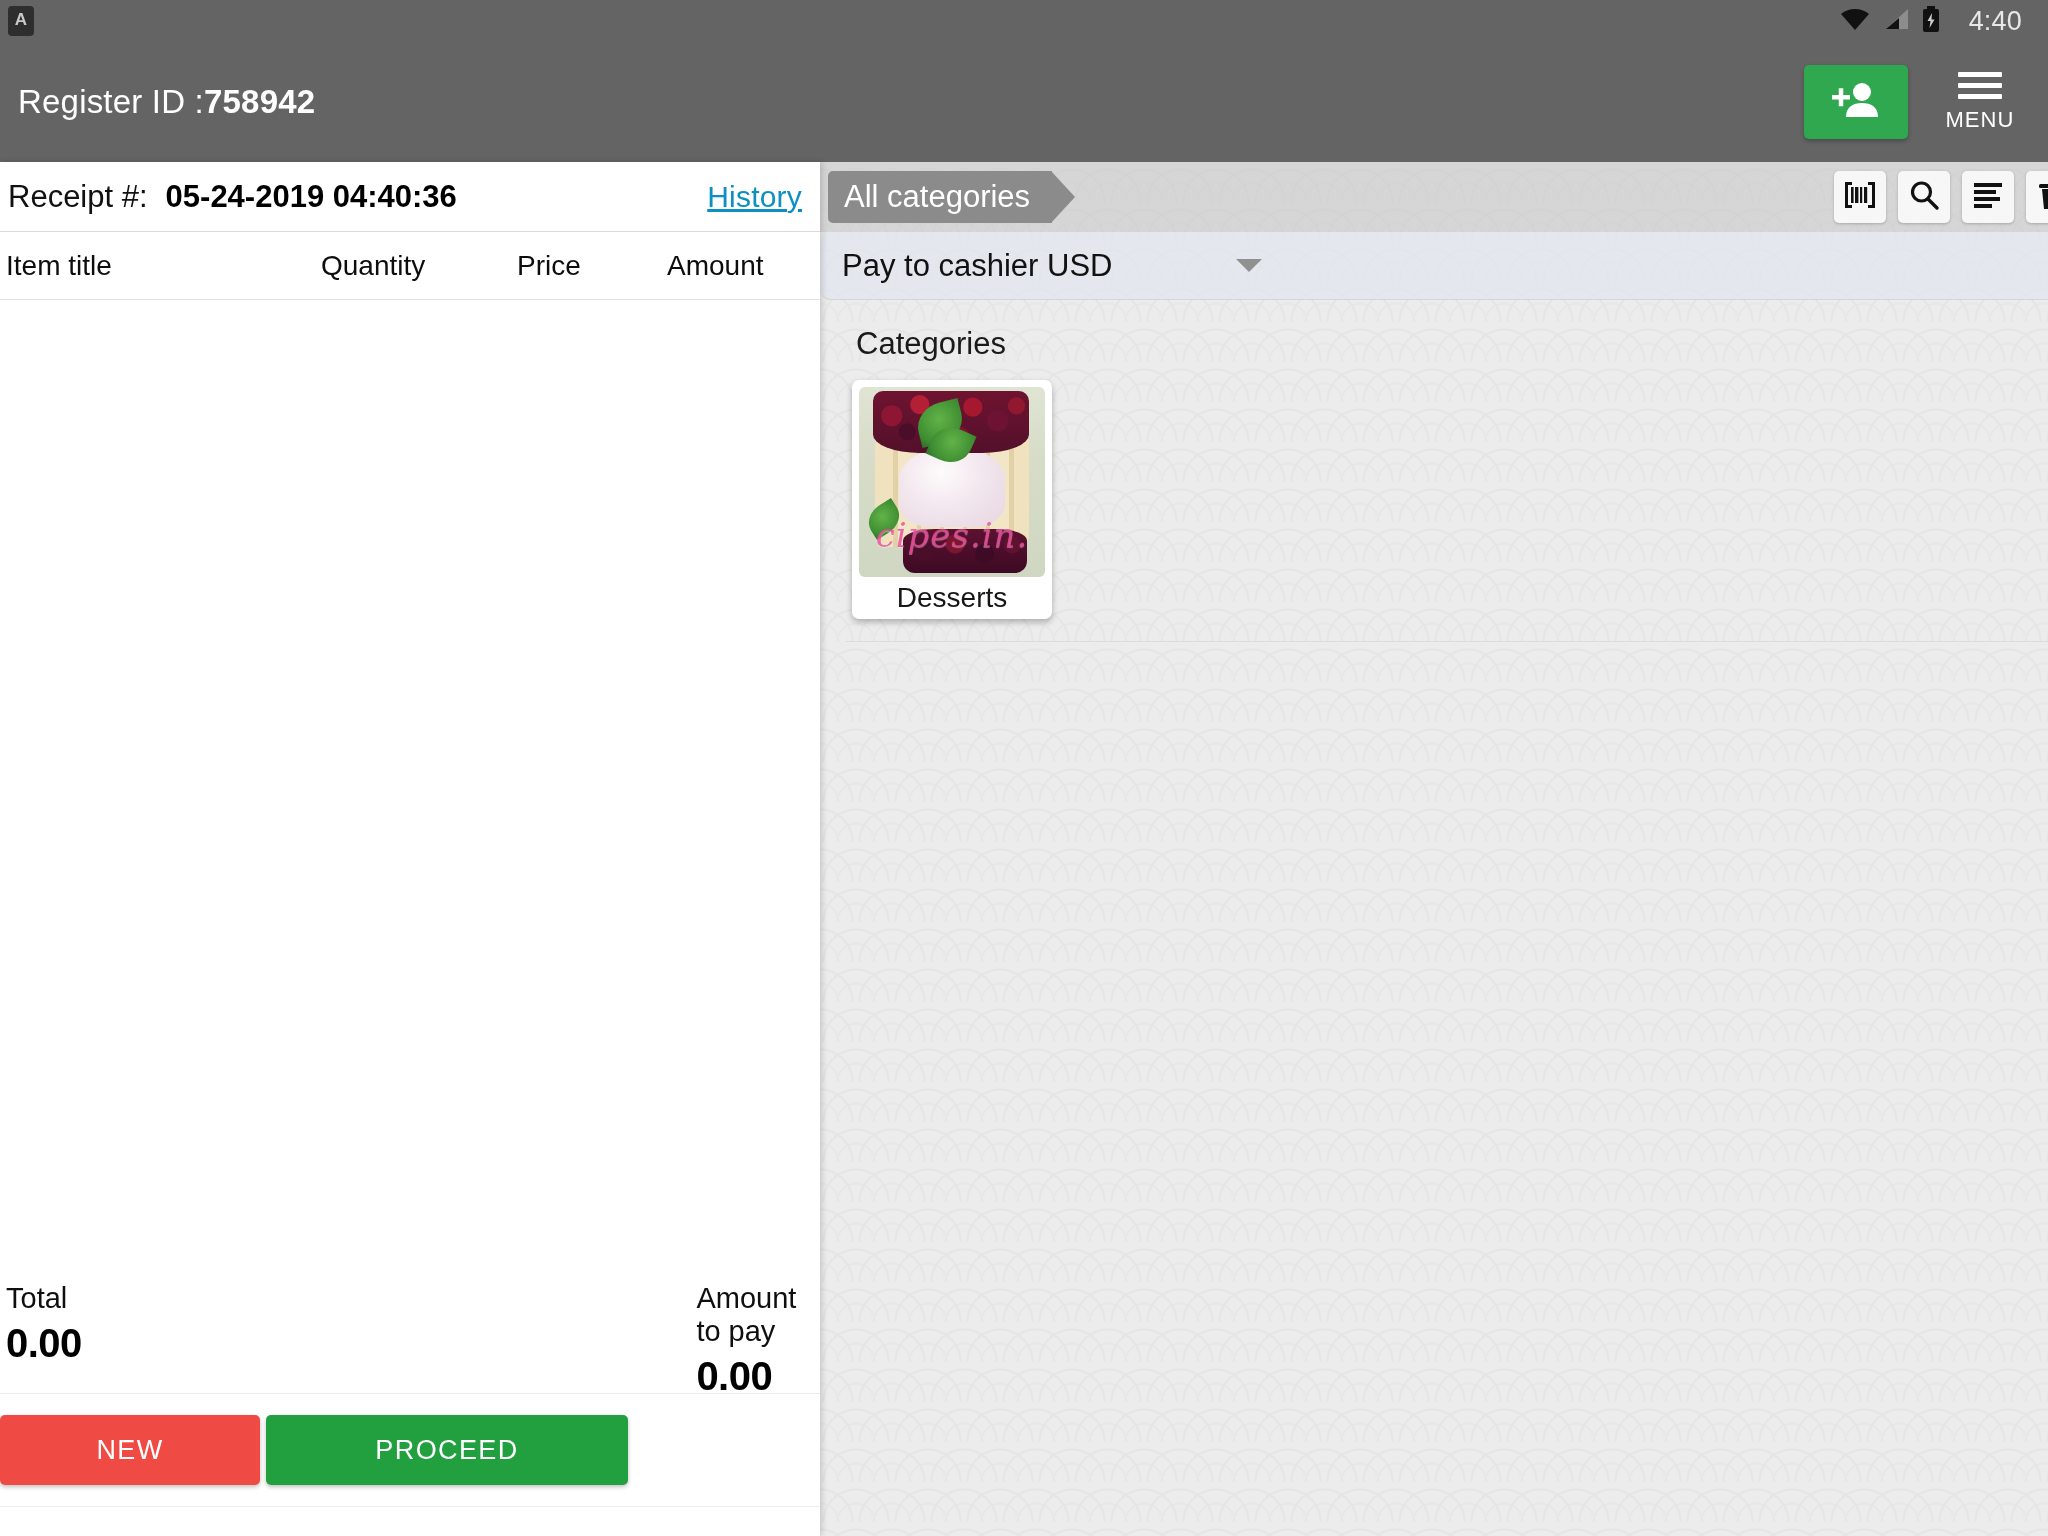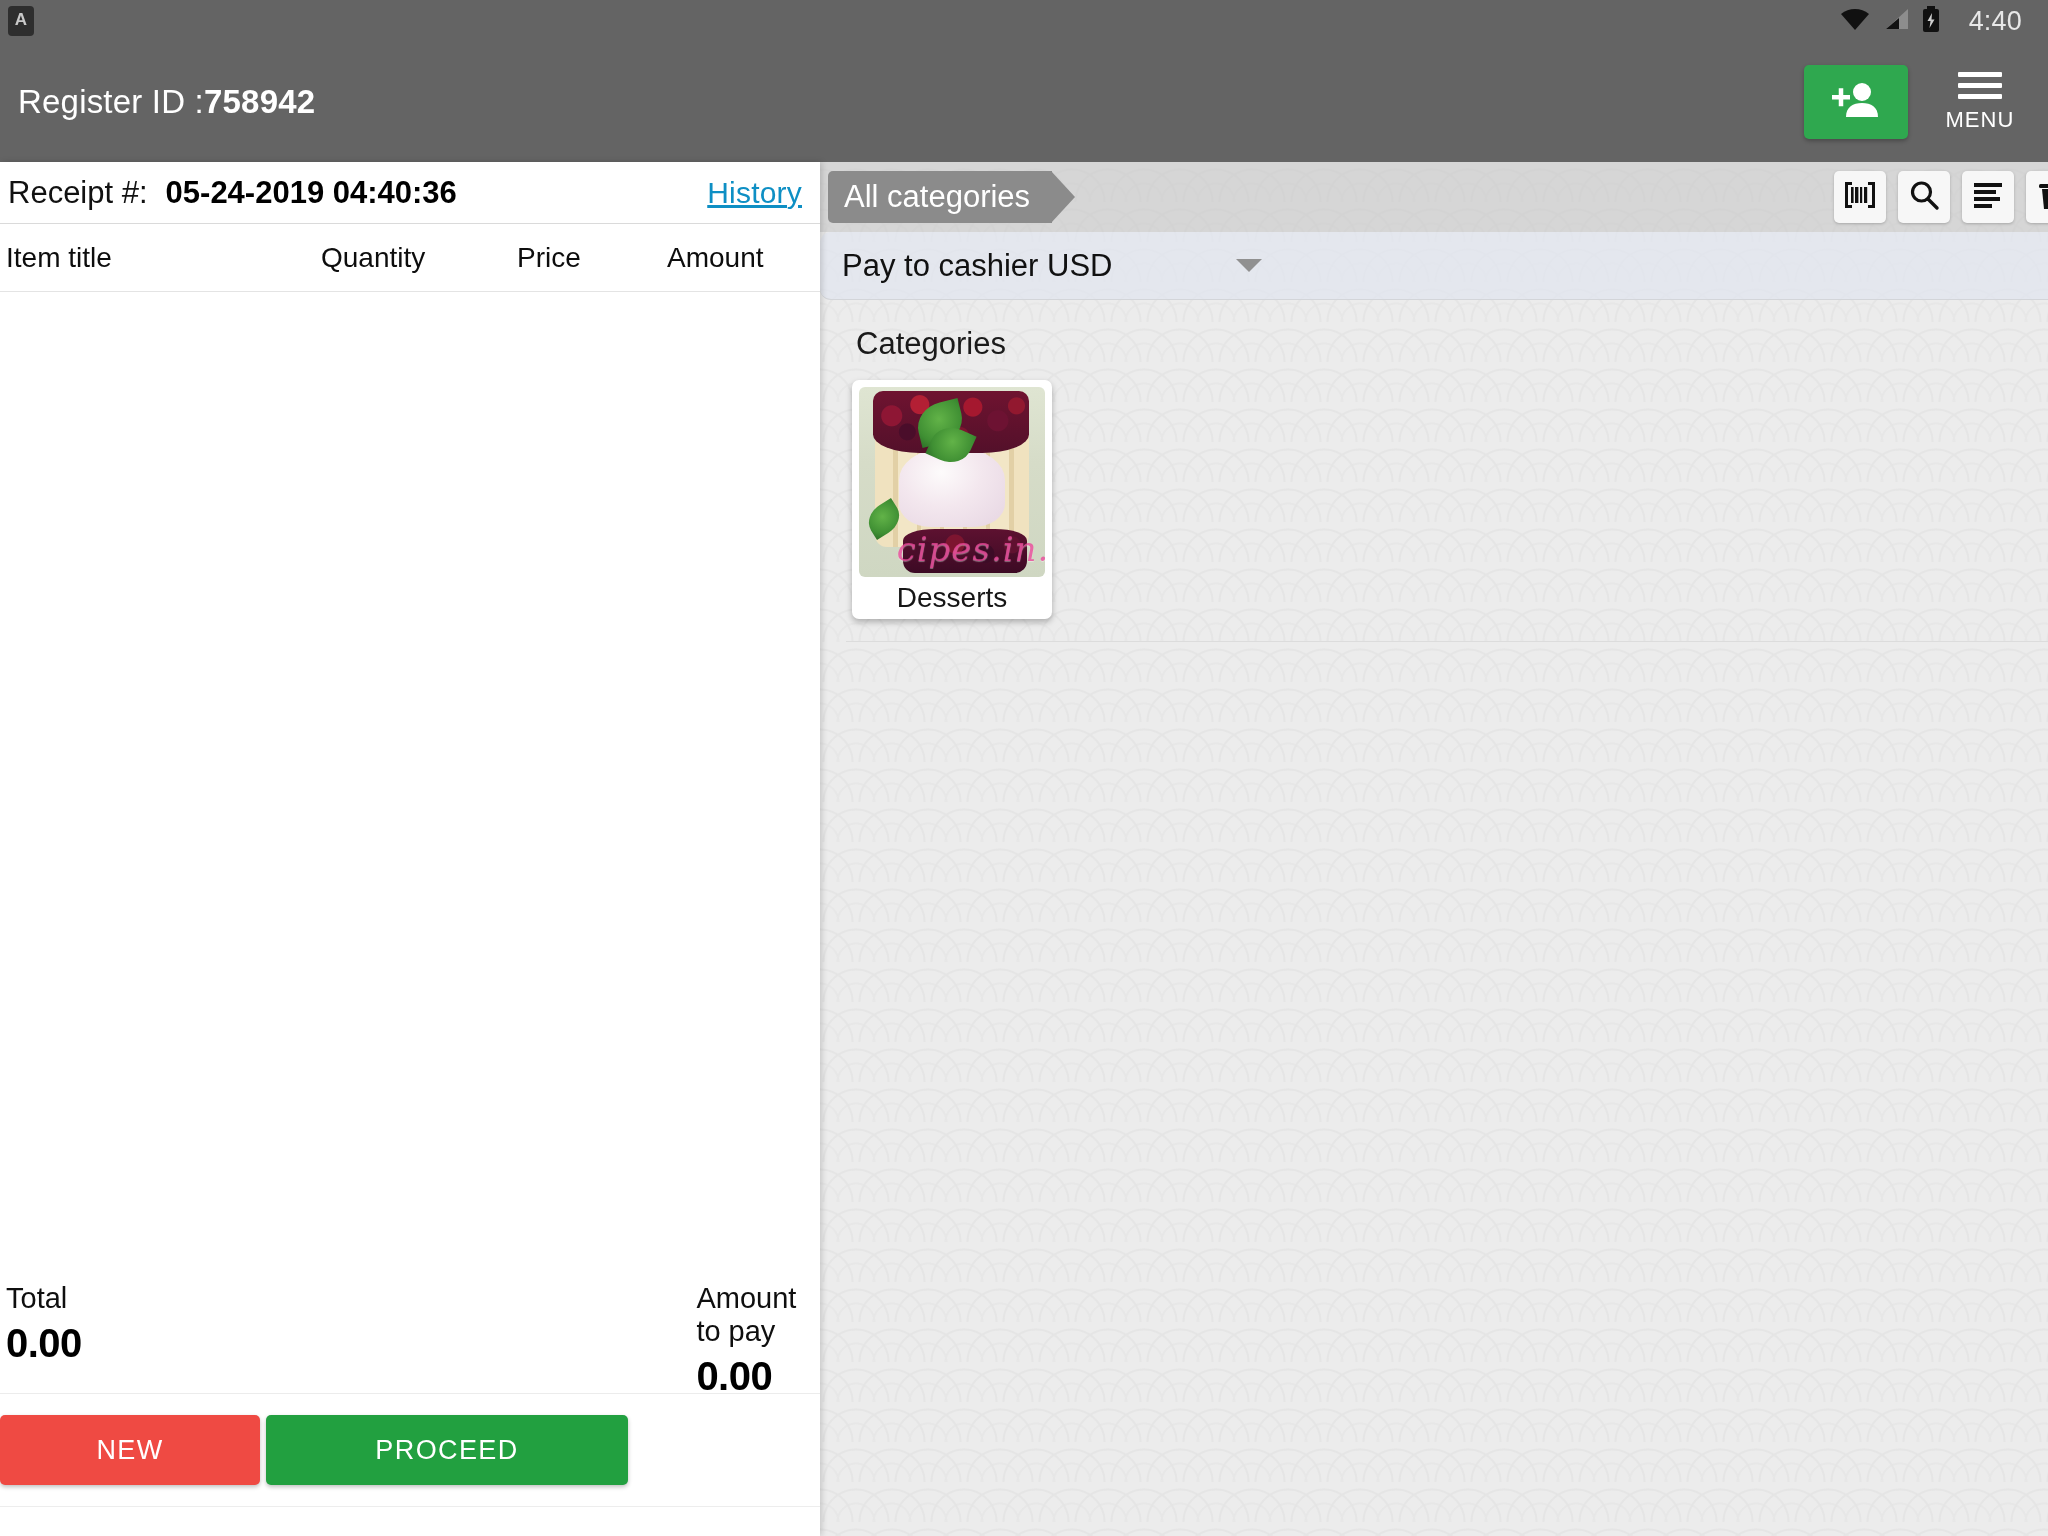--- a/index.html
+++ b/index.html
@@ -105,21 +105,21 @@
     top: 162px; left: 0;
     width: 820px; height: 1374px;
     background: #ffffff;
     display: flex;
     flex-direction: column;
     box-shadow: 2px 0 6px rgba(0,0,0,0.16);
     z-index: 3;
   }
 
   .receipt-head {
-    height: 62px;
+    height: 70px;
     display: flex;
     align-items: center;
     padding: 0 18px 0 8px;
     border-bottom: 1px solid #dadada;
     flex: none;
   }
   .receipt-hash { font-size: 31px; color: #111; }
   .receipt-number {
     font-size: 31px; color: #000;
     font-weight: bold;
@@ -469,32 +469,31 @@
   }
   .mint {
     position: absolute;
     background: radial-gradient(ellipse at 50% 40%, #62b348 0%, #3f8f33 70%, #2e7028 100%);
     border-radius: 60% 0 60% 0;
   }
   .mint-1 { left: 58px; top: 16px; width: 46px; height: 40px; transform: rotate(-14deg); }
   .mint-2 { left: 72px; top: 40px; width: 40px; height: 36px; transform: rotate(24deg); }
   .mint-3 { left: 8px;  top: 118px; width: 34px; height: 28px; transform: rotate(-32deg); }
   .watermark {
-    position: absolute; left: 0; bottom: 8px;
+    position: absolute; left: 0; bottom: 22px;
     width: 100%;
     text-align: center;
     font-family: "DejaVu Serif", serif;
     font-style: italic;
     font-size: 34px;
     color: rgba(232,66,150,0.78);
     letter-spacing: 1px;
     text-shadow: 0 1px 1px rgba(255,255,255,0.4);
     white-space: nowrap;
     overflow: hidden;
-    margin-left: 21px;
   }
 </style>
 </head>
 <body>
 
 <div id="app">
 
   <div class="statusbar">
     <div class="app-badge">A</div>
     <div class="sb-spacer"></div>

